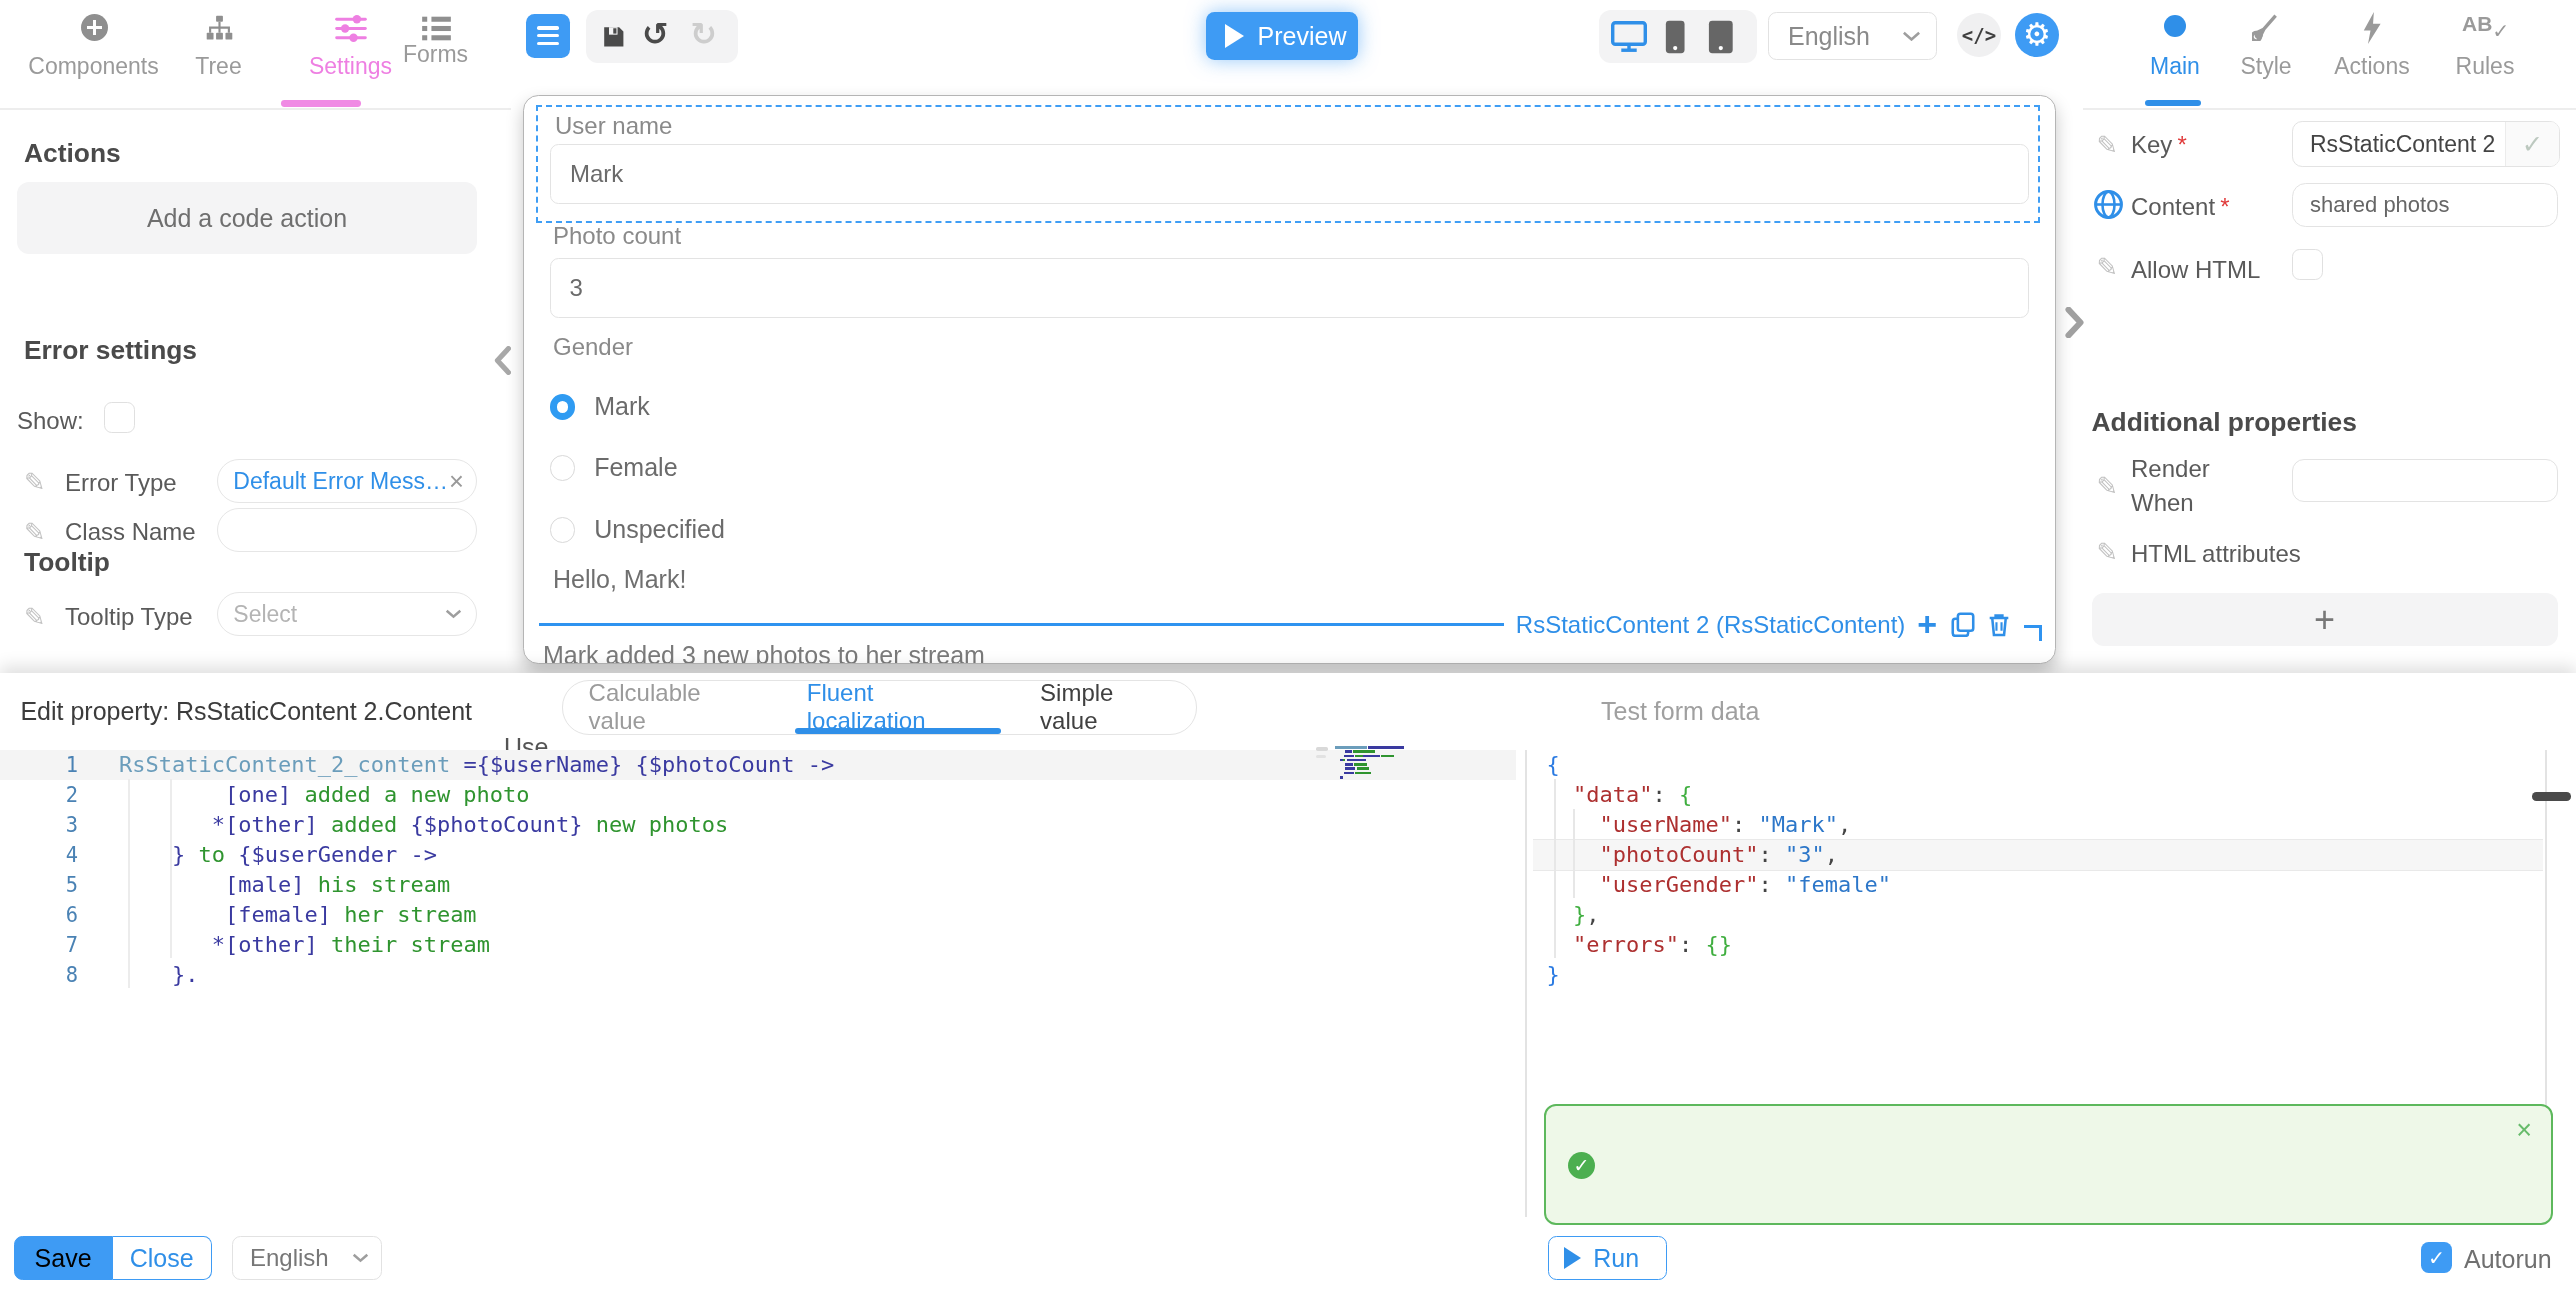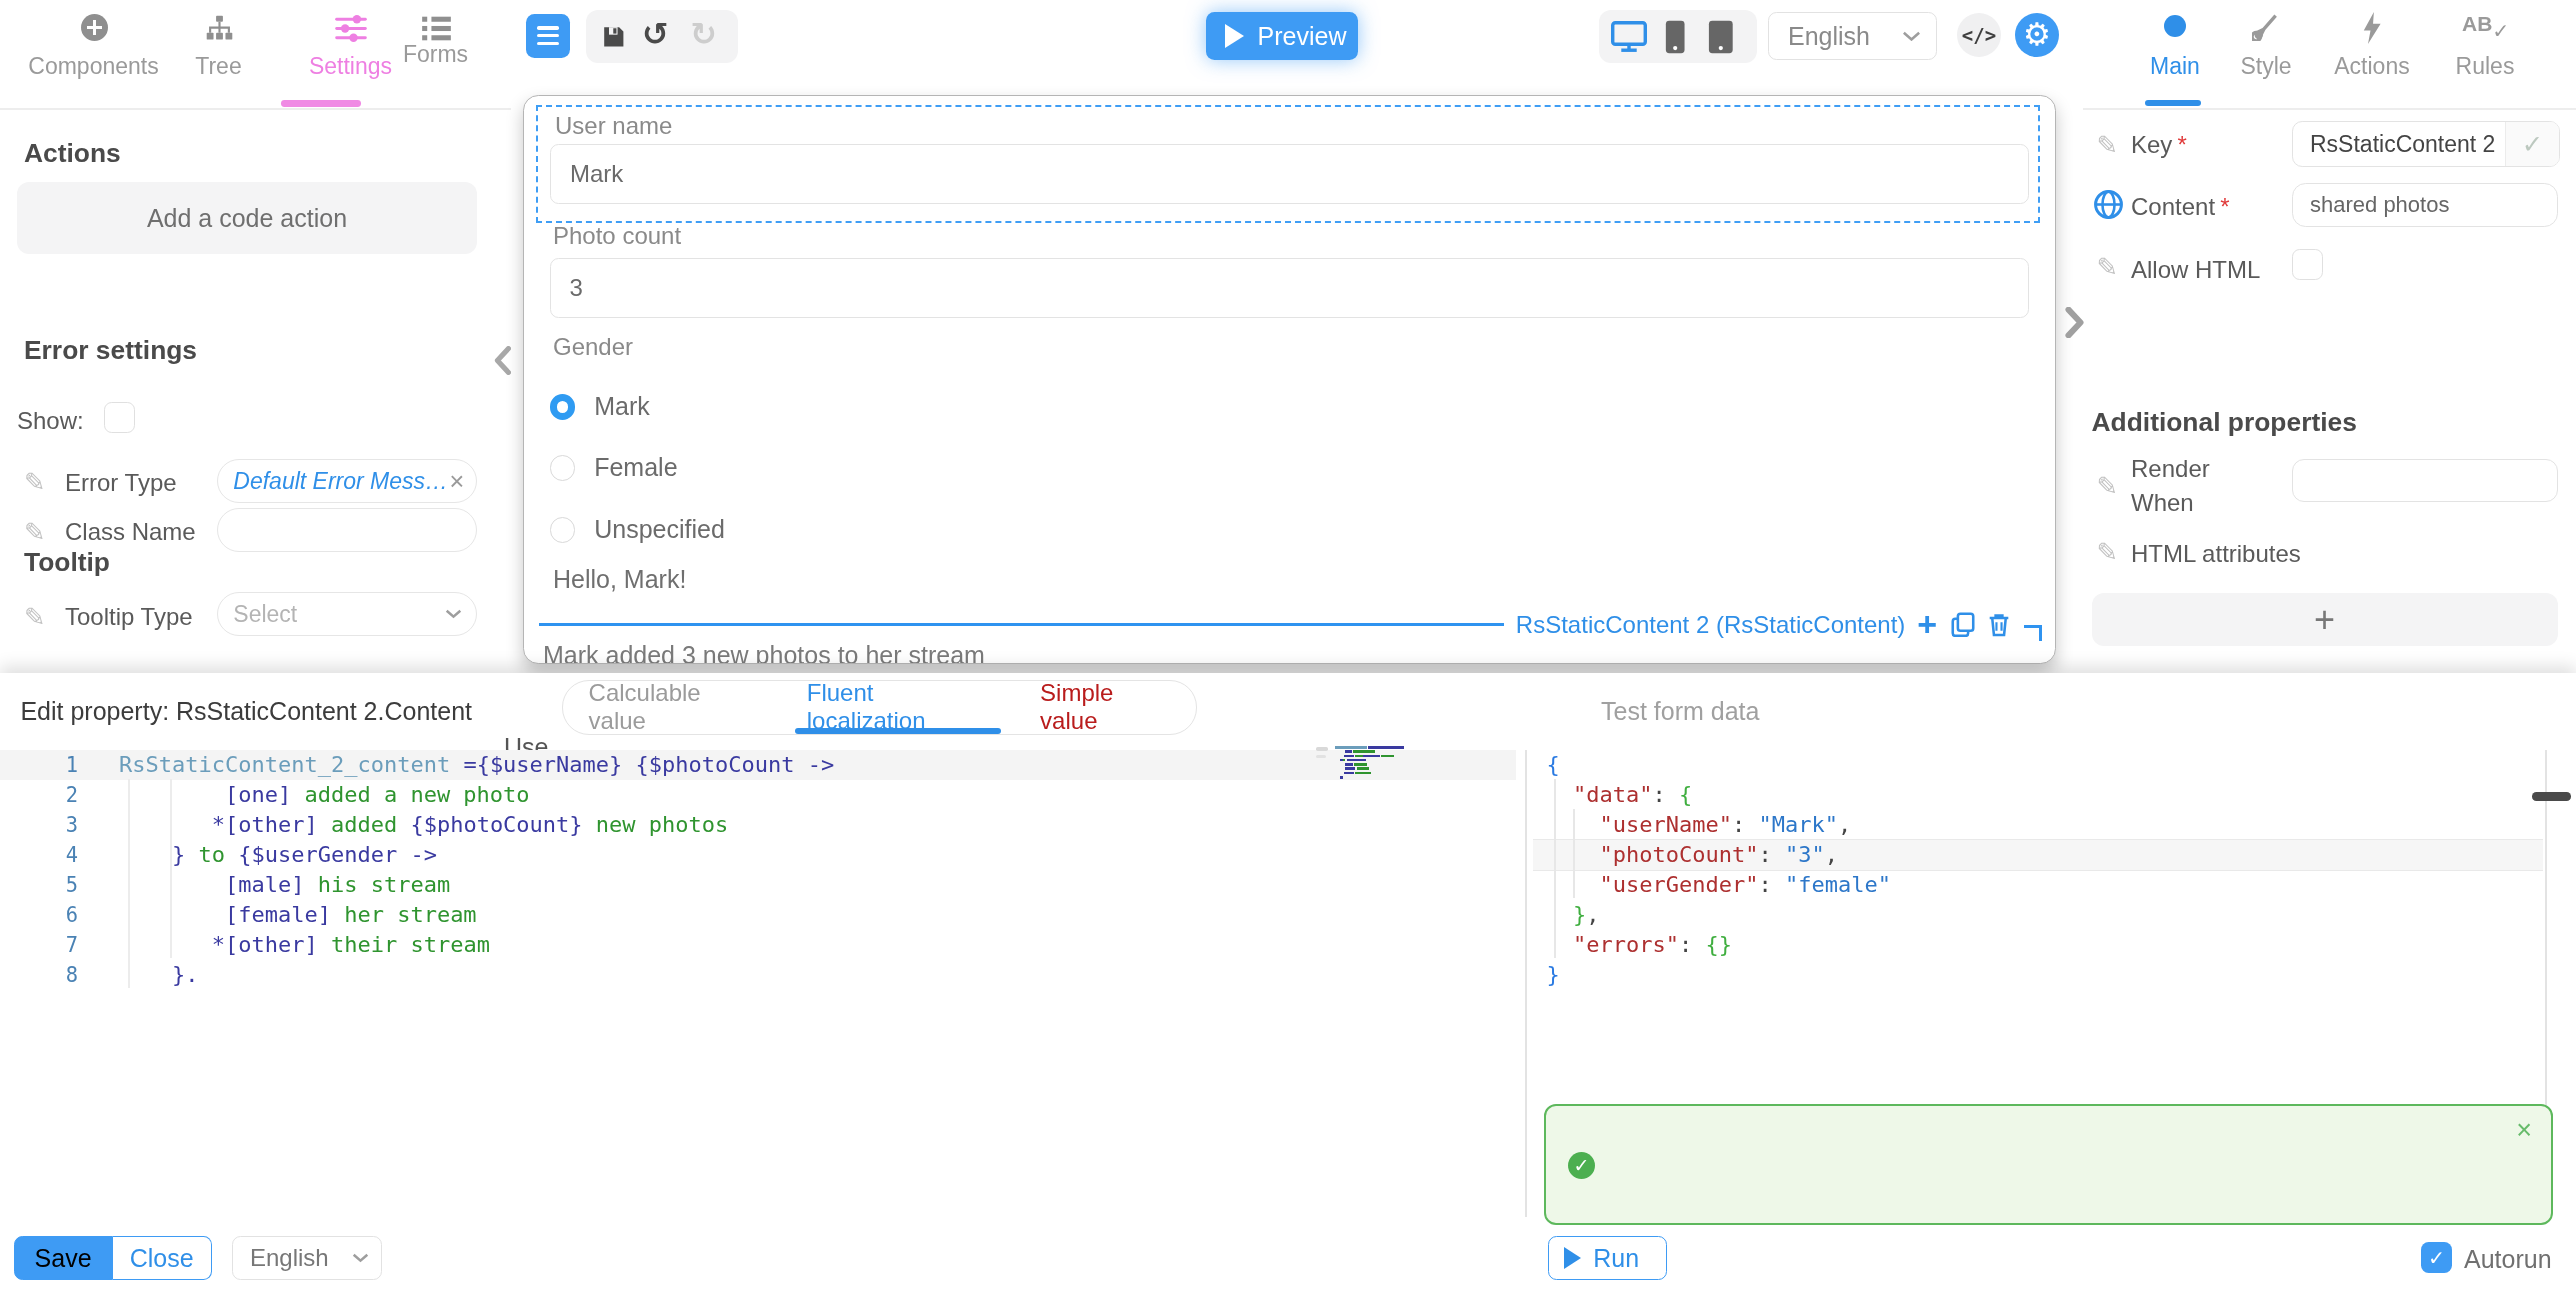--- a/index.html
+++ b/index.html
@@ -213,21 +213,21 @@
       <svg width="17" height="29" viewBox="0 0 20 34">
           <polyline points="17,3 4,17 17,31" fill="none" stroke="#a8a8a8" stroke-width="6" stroke-linecap="round" stroke-linejoin="round"></polyline>
         </svg>
     </div>
 
     <div class="abs lbl" style="left:17px;top:313px;">Show:</div>
     <div class="abs chk" style="left:104px;top:308px;"></div>
 
     <div class="abs pencil" style="left:24px;top:373px;">✎</div>
     <div class="abs lbl" style="left:65px;top:375px;">Error Type</div>
-    <div class="abs pill vcenter" style="left:217px;top:365px;width:260px;height:44px;box-sizing:border-box;font-style:italic;">
+    <div class="abs pill vcenter" style="left:217px;top:365px;width:260px;height:44px;box-sizing:border-box;">
       <span class="blue" style="font-size:23px;margin-left:15.3px;white-space:nowrap;">Default Error Mess…</span>
       <span class="chip-x" style="margin-left:auto;margin-right:12px;">×</span>
     </div>
 
     <div class="abs pencil" style="left:24px;top:423px;">✎</div>
     <div class="abs lbl" style="left:65px;top:424px;">Class Name</div>
     <div class="abs pill" style="left:217px;top:414px;width:260px;height:44px;box-sizing:border-box;">
       <span></span>
     </div>
 
@@ -347,21 +347,21 @@
     <div class="abs" style="left:504px;top:24px;font-size:25px;color:#555;margin-top:36px;">Use</div>
     <div class="abs" style="left:562px;top:6.8px;width:635px;height:55px;border:1.7px solid #e4e4e4;border-radius:27px;box-sizing:border-box;display:flex;align-items:stretch;">
       <div class="center" style="padding:0 25.6px;">
           <span style="font-size:24px;color:#9b9b9b;">Calculable value</span>
         </div>
       <div class="center" style="padding:0 25.6px;position:relative;">
         <span style="font-size:24px;color:#2f8fe8;">Fluent localization</span>
         <div style="position:absolute;left:13.6px;right:13.6px;bottom:0;height:6px;border-radius:3.4px;background:#2f8fe8;"></div>
       </div>
       <div class="center" style="padding:0 25.6px;">
-          <span style="font-size:24px;color:#b91c1c;">Simple value</span>
+          <span style="font-size:24px;color:#404040;">Simple value</span>
         </div>
     </div>
     <div class="abs" style="left:1601px;top:24px;font-size:25px;color:#a0a0a0;">Test form data</div>
 
     <div class="abs" id="fluent-code" style="left:0;top:77px;width:1516px;">
         <div class="crow act"><span class="ln">1</span><span class="lc"><span class="c-id">RsStaticContent_2_content</span><span class="c-nav"> ={$userName} {$photoCount -&gt;</span></span></div>
         <div class="crow"><span class="ln">2</span><span class="lc"><span class="c-nav">        [one]</span><span class="c-grn"> added a new photo</span></span></div>
         <div class="crow"><span class="ln">3</span><span class="lc"><span class="c-nav">       *[other]</span><span class="c-grn"> added </span><span class="c-nav">{$photoCount}</span><span class="c-grn"> new photos</span></span></div>
         <div class="crow"><span class="ln">4</span><span class="lc"><span class="c-nav">    } </span><span class="c-grn">to</span><span class="c-nav"> {$userGender -&gt;</span></span></div>
         <div class="crow"><span class="ln">5</span><span class="lc"><span class="c-nav">        [male]</span><span class="c-grn"> his stream</span></span></div>

